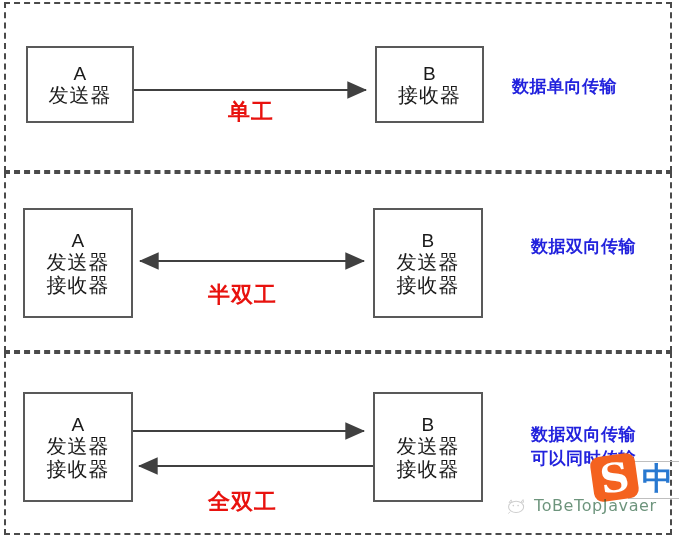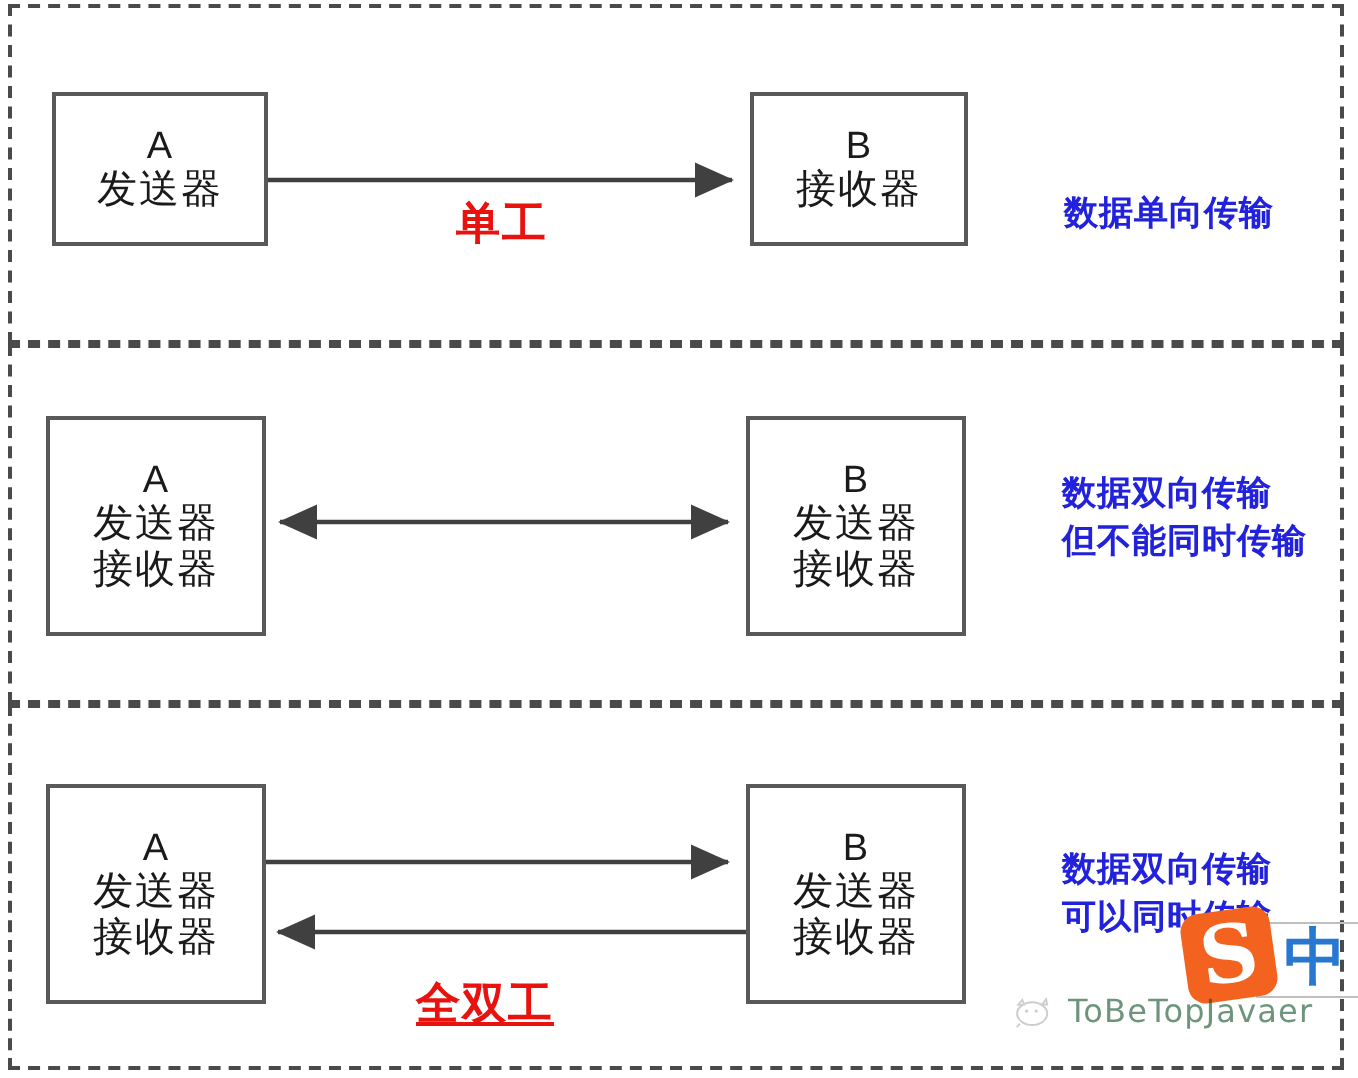--- a/index.html
+++ b/index.html
@@ -67,33 +67,33 @@
     position: absolute;
     color: #e8120e;
     font-size: 22px;
     font-weight: bold;
     letter-spacing: 1px;
     white-space: nowrap;
     z-index: 4;
   }
   .rl1 { left: 228px; top: 97px; }
   .rl2 { left: 208px; top: 280px; }
-  .rl3 { left: 208px; top: 487px; text-decoration: underline; }
+  .rl3 { left: 208px; top: 487px; }
 
   .blue-note {
     position: absolute;
     color: #2222dd;
     font-size: 17px;
     font-weight: bold;
     letter-spacing: 0.5px;
     line-height: 1.42;
     white-space: nowrap;
     z-index: 4;
   }
-  .bn1 { left: 532px; top: 75px; margin-top: 20px; }
+  .bn1 { left: 512px; top: 75px; }
   .bn2 { left: 531px; top: 235px; }
   .bn3 { left: 531px; top: 423px; }
 
   
   .wm-sogou {
     position: absolute;
     left: 592px;
     top: 455px;
     width: 45px;
     height: 45px;
@@ -215,24 +215,24 @@
       <marker id="ah-r2" markerWidth="9" markerHeight="8" refX="8.5" refY="4" orient="auto" markerUnits="strokeWidth">
         <path d="M0,0 L9,4 L0,8 z" fill="#404040"></path>
       </marker>
       <marker id="ah-l2" markerWidth="9" markerHeight="8" refX="0.5" refY="4" orient="auto" markerUnits="strokeWidth">
         <path d="M9,0 L0,4 L9,8 z" fill="#404040"></path>
       </marker>
     </defs>
     <line x1="9" y1="20" x2="233" y2="20" stroke="#404040" stroke-width="2.2" marker-end="url(#ah-r2)" marker-start="url(#ah-l2)"></line>
   </svg>
 
+  <div class="red-label rl2">半双工</div>
 
   <div class="blue-note bn2">
     <div>数据双向传输</div>
-    <div>但不能同时传输</div>
   </div>
 
   <div class="panel panel-3"></div>
 
   <div class="node n3a">
     <div class="line ltr">A</div>
     <div class="line cjk">发送器</div>
     <div class="line cjk">接收器</div>
   </div>
 

